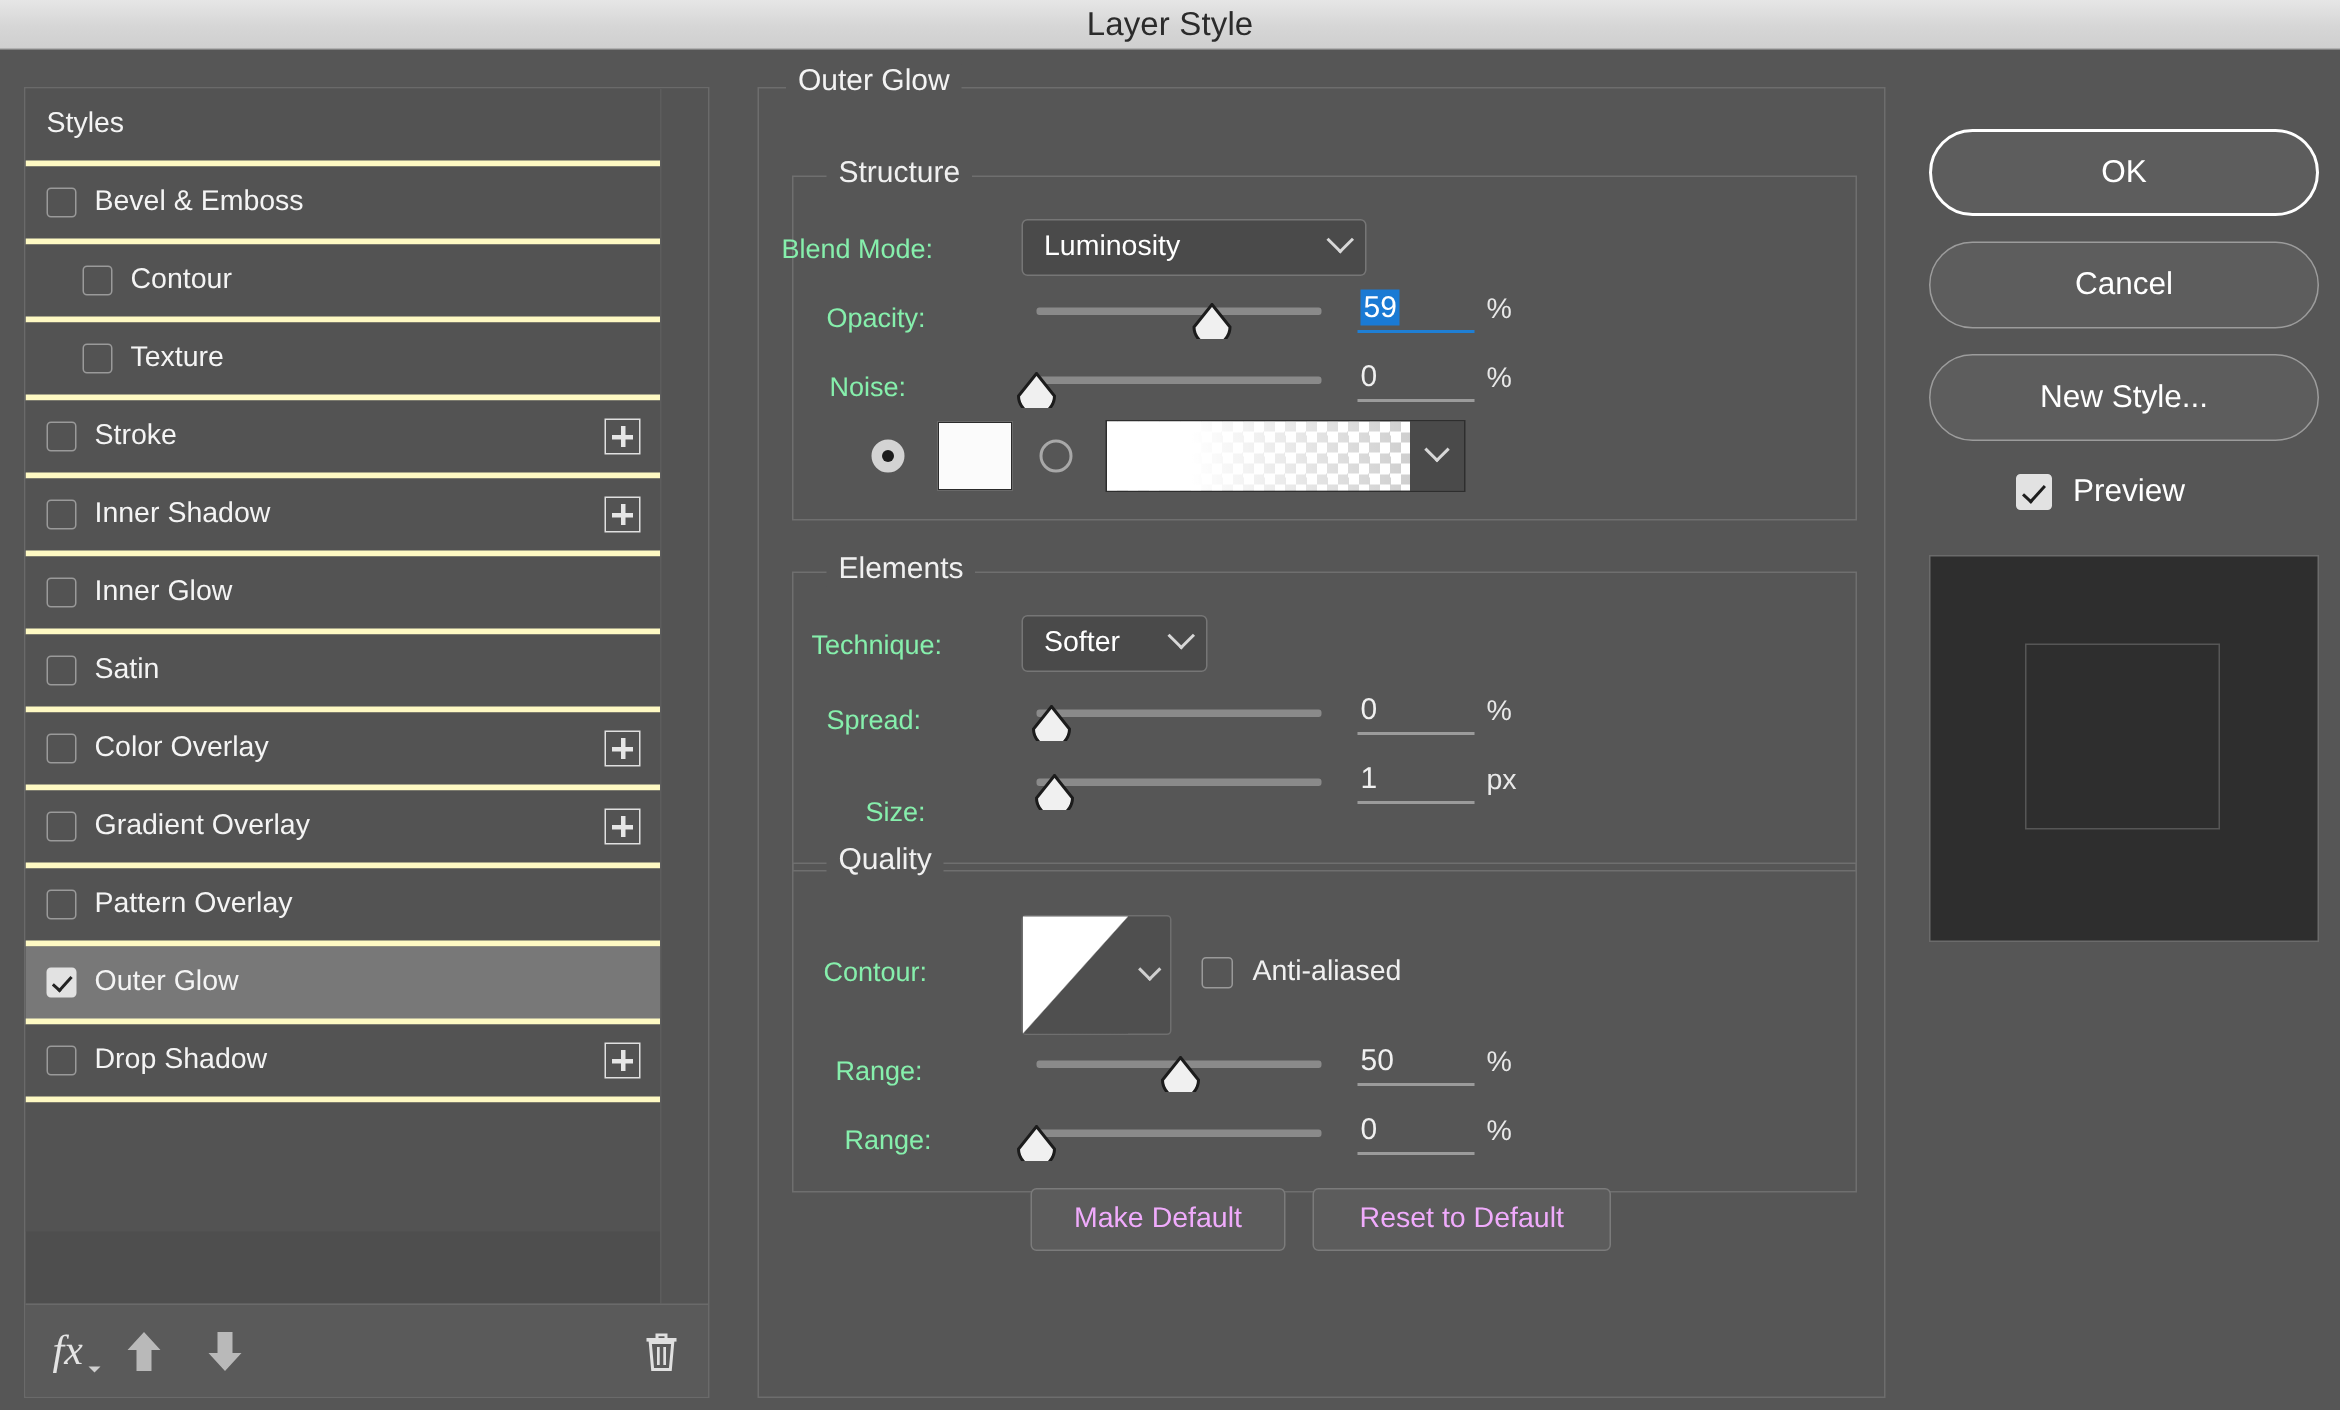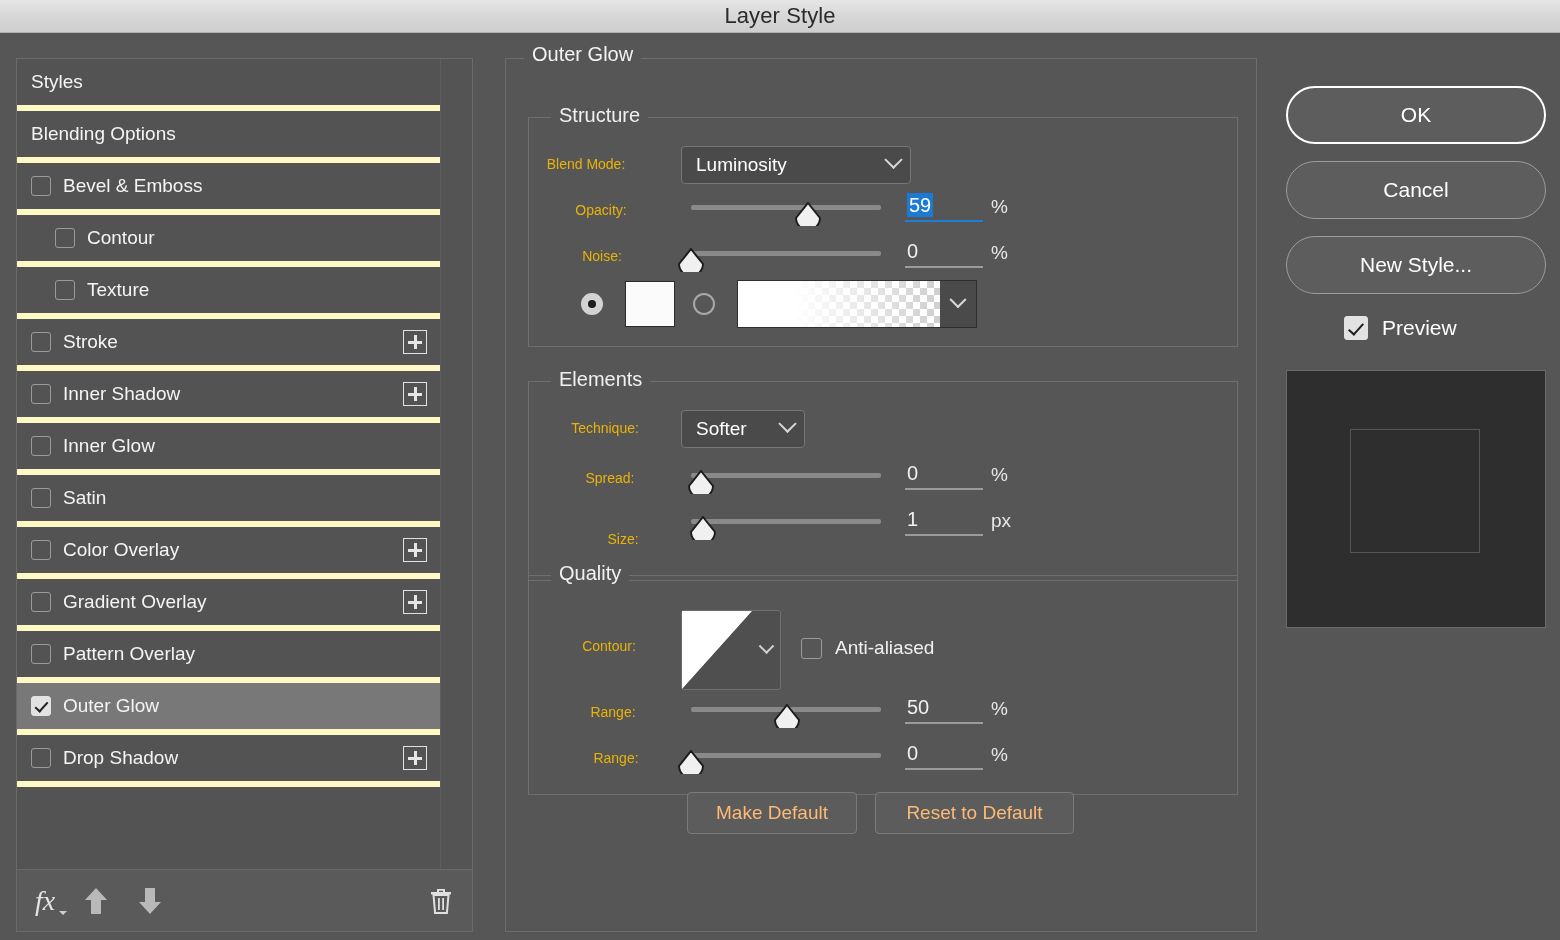--- a/index.html
+++ b/index.html
@@ -56,21 +56,21 @@
     right: 0; top: 0;
     width: 32px; height: 810px;
     background: #545454;
     border-left: 1px solid #5d5d5d;
   }
   .style-row {
     position: relative;
     height: 52px;
     display: flex;
     align-items: center;
-    border-bottom: 6px solid #fef9c3;
+    border-bottom: 4px solid #fef9c3;
     background: #535353;
     padding-left: 14px;
     color: #f2f2f2;
   }
   .style-row.header { padding-left: 14px; }
   .style-row.indent { padding-left: 38px; }
   .style-row.selected { background: #787878; }
   .style-row.empty {
     border-bottom: none;
     background: #535353;
@@ -190,23 +190,23 @@
     top: -16px; left: 18px;
     background: #565656;
     padding: 0 8px;
     font-size: 20px;
     color: #f3f3f3;
   }
 
   
   .field-label {
     position: absolute;
-    font-size: 14px;
-    color: #eab308;
-    text-align: center;
+    font-size: 18px;
+    color: #86efac;
+    text-align: left;
     white-space: nowrap;
   }
 
   
   .dropdown {
     position: absolute;
     background: #4a4a4a;
     border: 1px solid #767676;
     border-radius: 4px;
     display: flex;
@@ -347,21 +347,21 @@
     font-size: 19px;
     color: #f0f0f0;
   }
 
   
   .def-btn {
     position: absolute;
     background: #5c5c5c;
     border: 1px solid #7b7b7b;
     border-radius: 4px;
-    color: #fdba74;
+    color: #f0abfc;
     font-size: 19px;
     display: flex; align-items: center; justify-content: center;
   }
 
   
   .right-col {
     position: absolute;
     left: 1286px; top: 24px;
     width: 260px; height: 874px;
   }
@@ -427,23 +427,20 @@
   <div class="titlebar-text">Layer Style</div>
 </div>
 
 <div class="dialog">
 
   <div class="sidebar">
     <div class="styles-list" id="styles-list">
         <div class="style-row header">
           <span class="style-label">Styles</span>
         </div>
-        <div class="style-row header">
-          <span class="style-label">Blending Options</span>
-        </div>
         <div class="style-row">
           <span class="cb"></span>
           <span class="style-label">Bevel &amp; Emboss</span>
         </div>
         <div class="style-row indent">
           <span class="cb"></span>
           <span class="style-label">Contour</span>
         </div>
         <div class="style-row indent">
           <span class="cb"></span>

